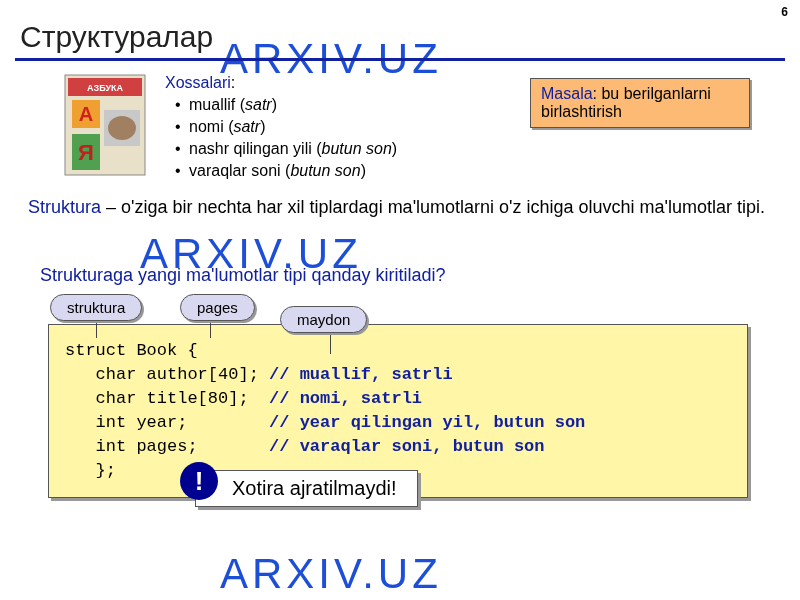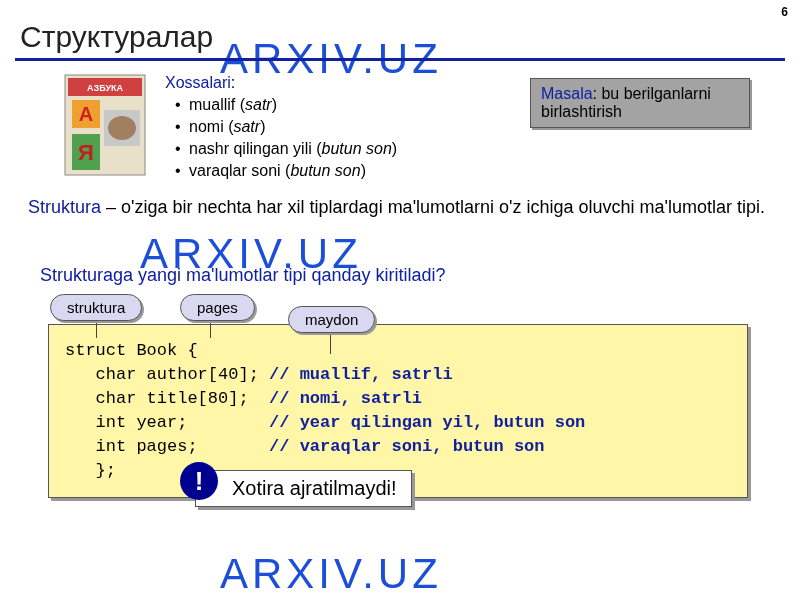--- a/index.html
+++ b/index.html
@@ -68,21 +68,21 @@
   }
   .xossalari-label { color: #1020a0; }
   .xossalari li { list-style: none; margin-left: 10px; }
   .xossalari .bullet { display: inline-block; width: 14px; }
   .italic { font-style: italic; }
   .masala-box {
     position: absolute;
     top: 78px;
     right: 50px;
     width: 220px;
-    background: #a3a3a3;
+    background: #fdba74;
     border: 1px solid #555;
     padding: 6px 10px;
     font-size: 16px;
     box-shadow: 2px 2px 0 #999;
     z-index: 2;
   }
   .masala-label { color: #1020a0; }
   .definition {
     position: absolute;
     top: 195px;
@@ -107,21 +107,21 @@
     background: #d8d8f0;
     border: 1px solid #555;
     border-radius: 14px;
     padding: 4px 16px;
     font-size: 15px;
     box-shadow: 2px 2px 0 #999;
     z-index: 5;
   }
   .pill1 { top: 294px; left: 50px; }
   .pill2 { top: 294px; left: 180px; }
-  .pill3 { top: 306px; left: 288px; }
+  .pill3 { top: 306px; left: 280px; }
   .code-box {
     position: absolute;
     top: 324px;
     left: 48px;
     width: 700px;
     background: #fff6a8;
     border: 1px solid #555;
     box-shadow: 3px 3px 0 #999;
     padding: 14px 16px;
     font-family: "Courier New", monospace;
@@ -131,21 +131,21 @@
     z-index: 2;
   }
   .comment { color: #1020a0; font-weight: bold; }
   .warn-box {
     position: absolute;
     top: 470px;
     left: 195px;
     background: #fff;
     border: 1px solid #555;
     box-shadow: 3px 3px 0 #999;
-    padding: 6px 14px 6px 36px;
+    padding: 6px 20px 6px 36px;
     font-size: 20px;
     z-index: 6;
   }
   .warn-badge {
     position: absolute;
     top: 462px;
     left: 180px;
     width: 38px;
     height: 38px;
     background: #000090;

